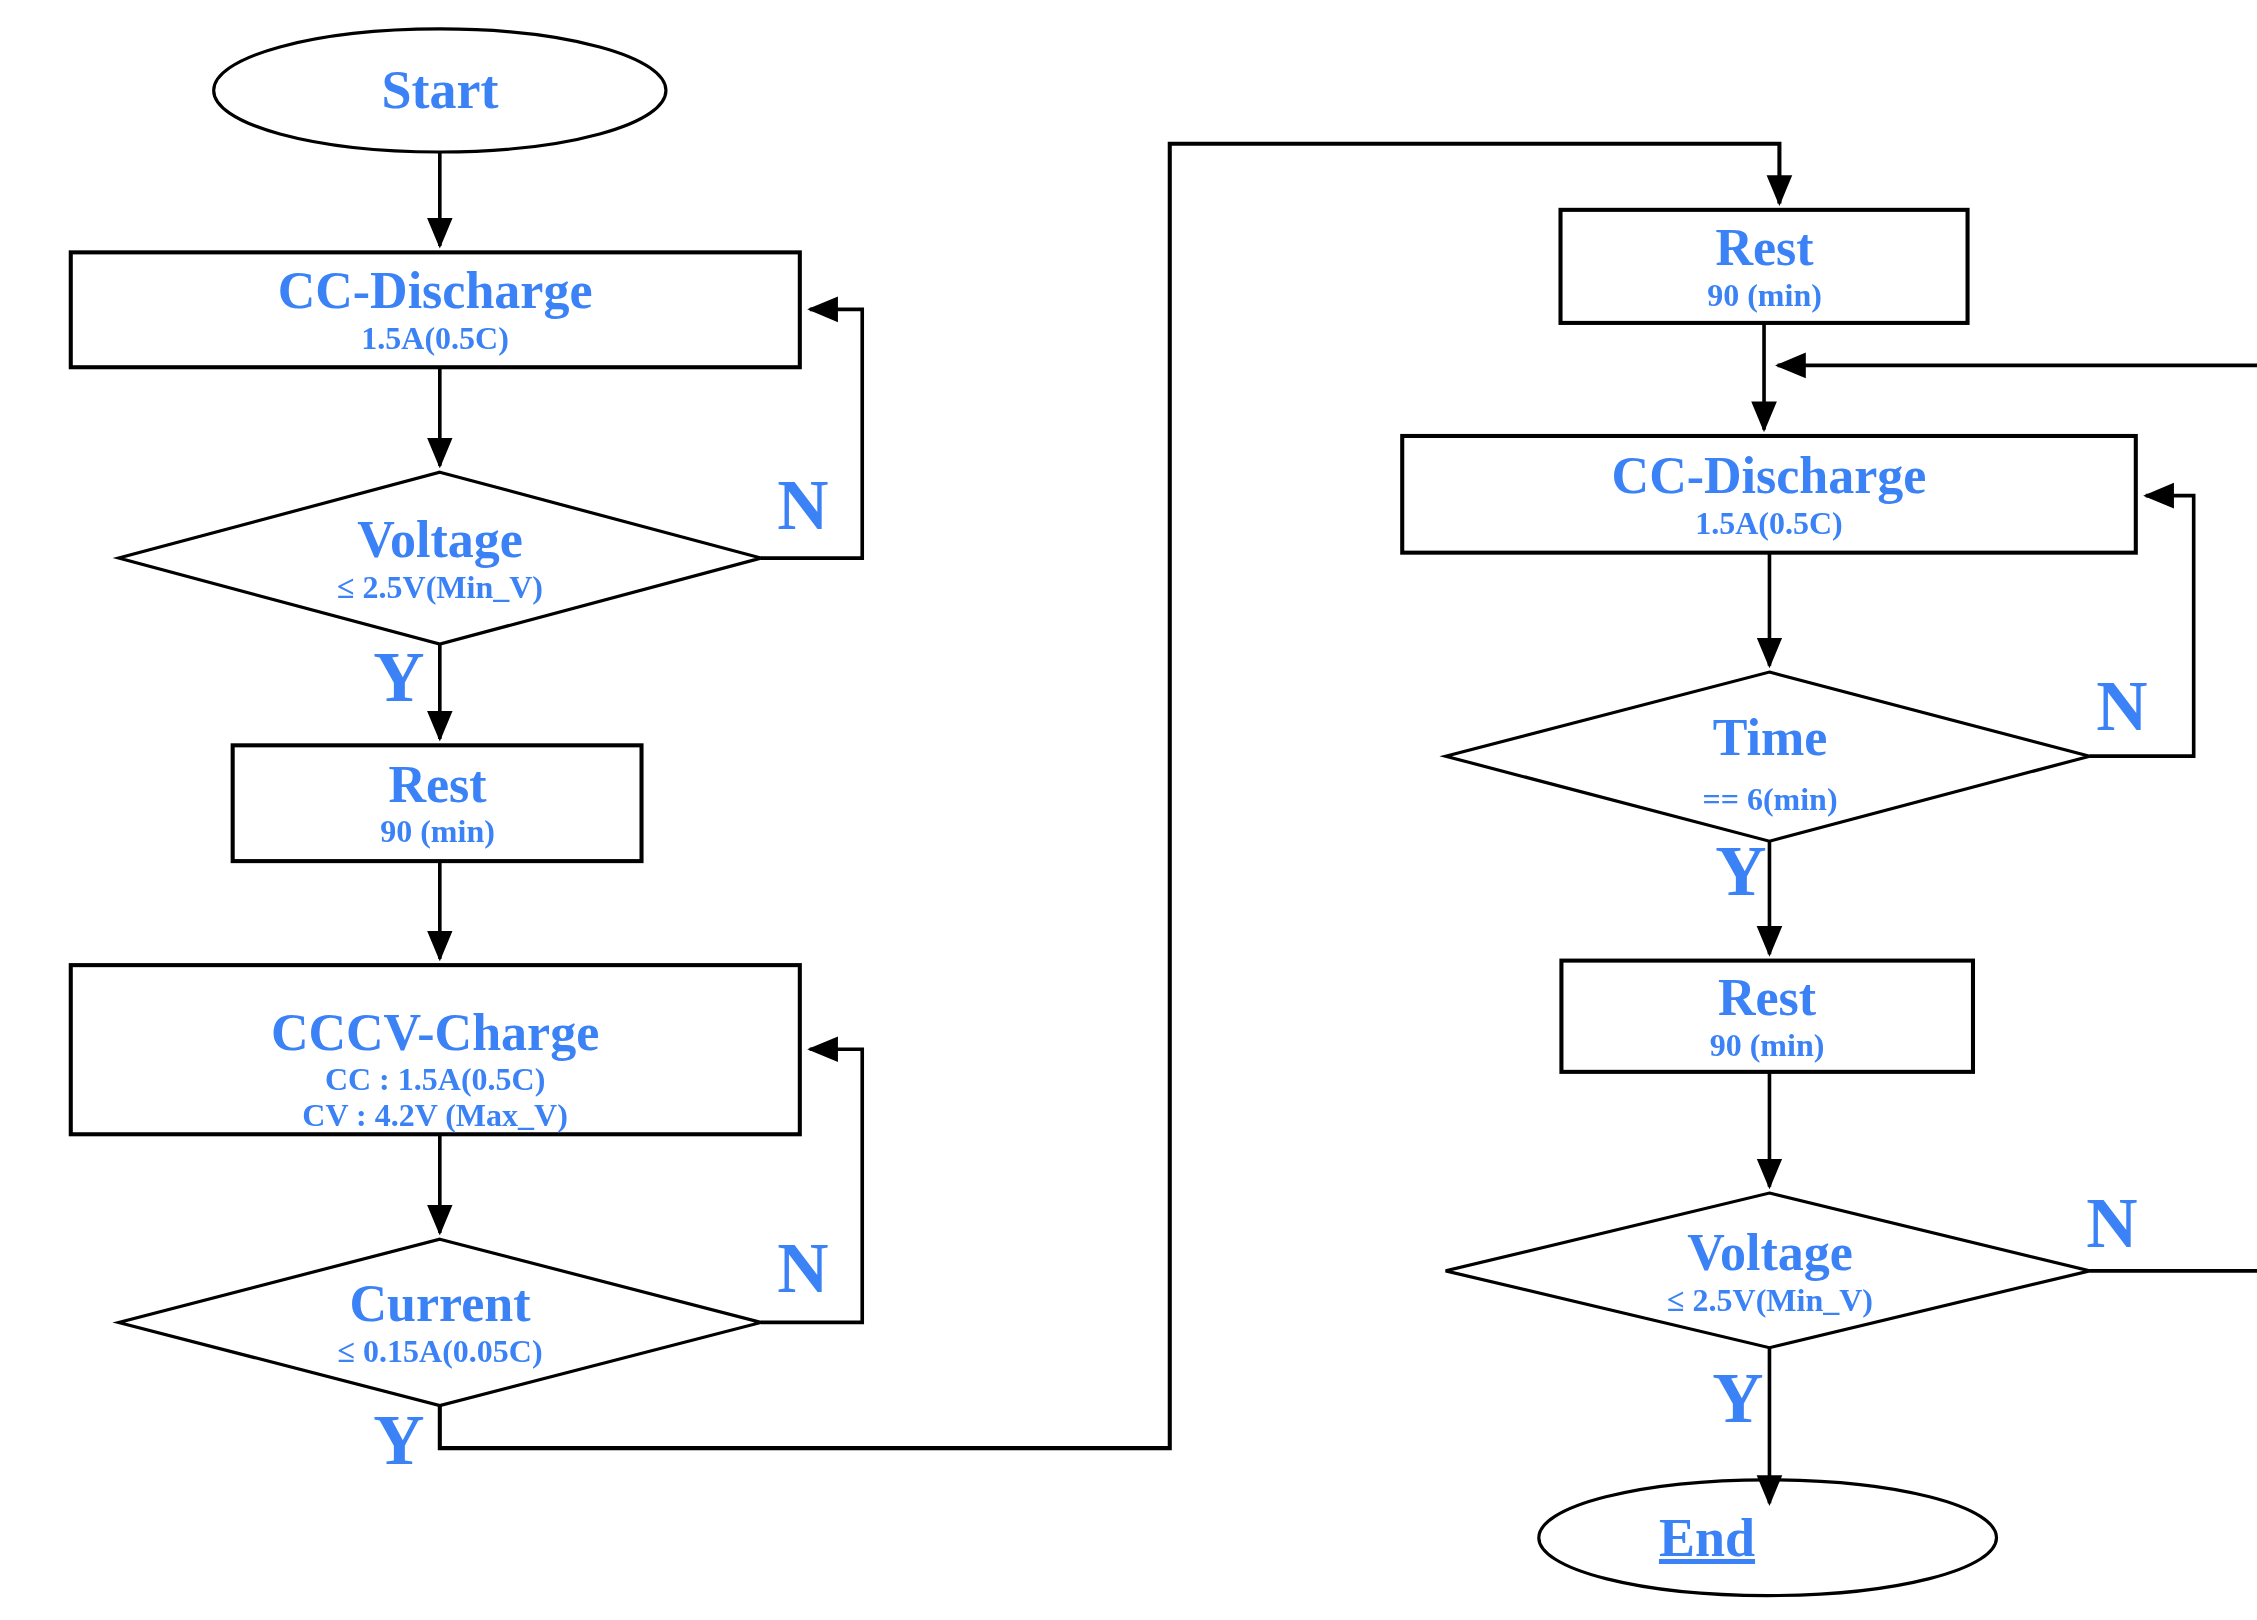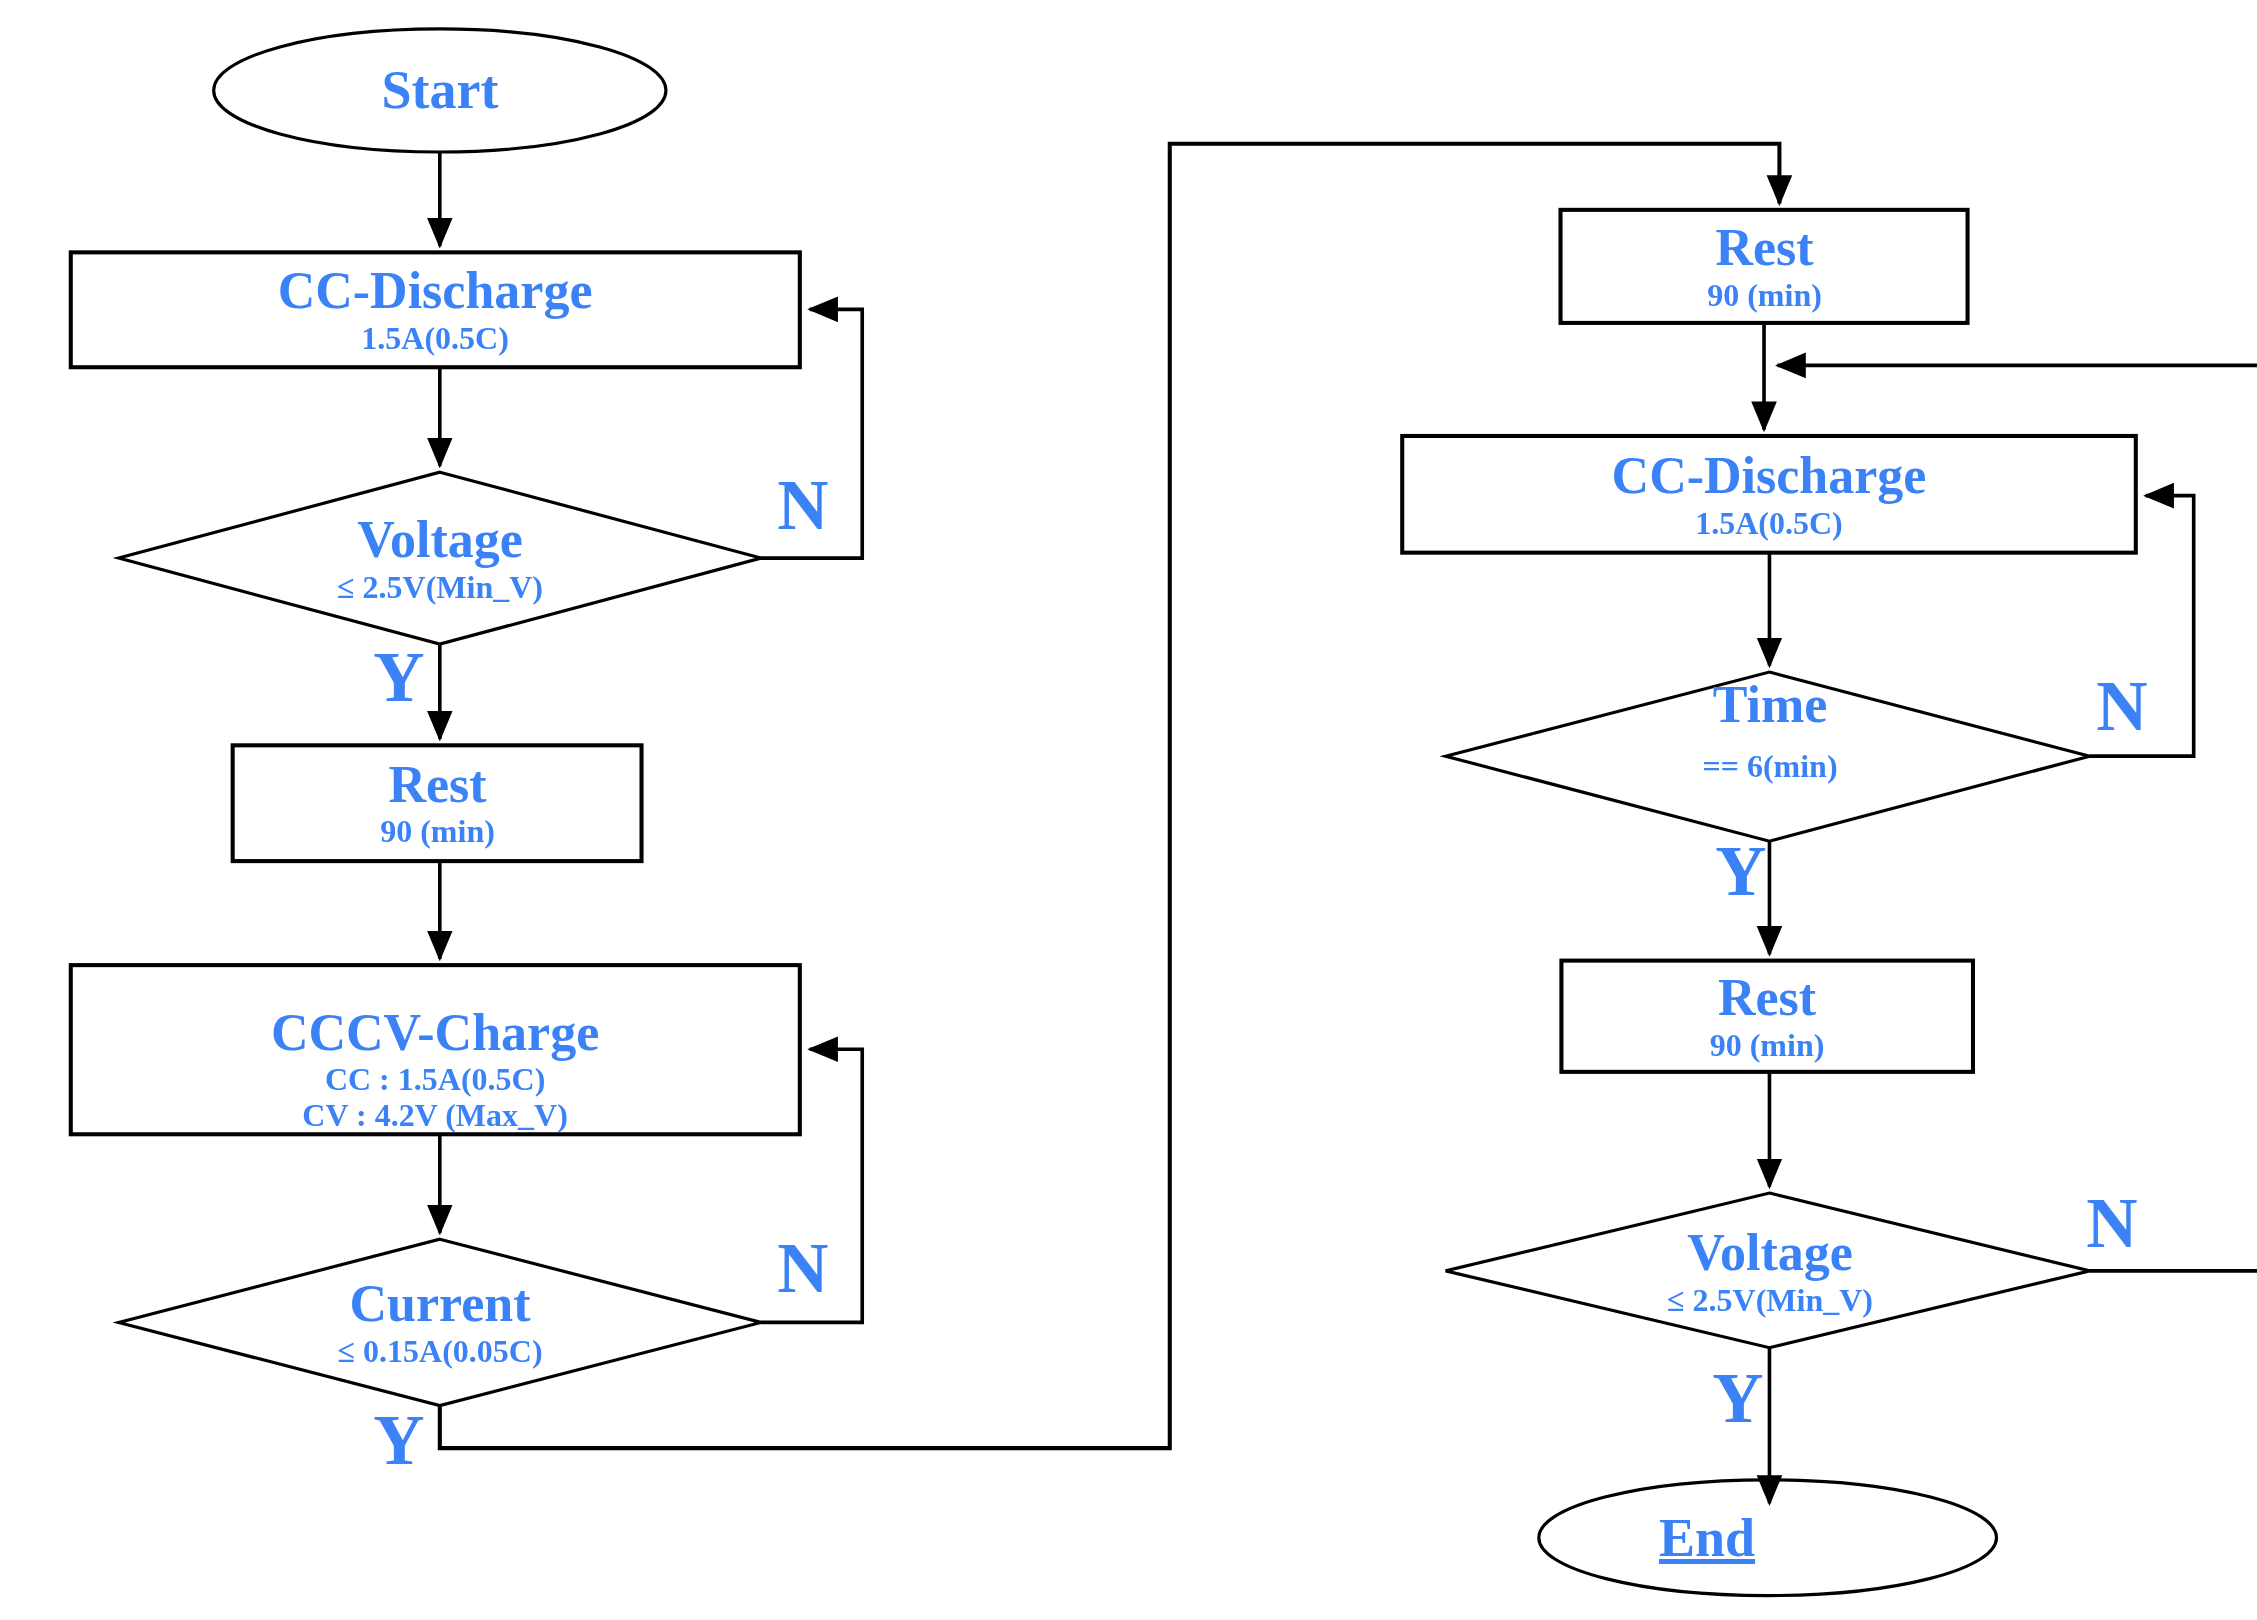--- a/index.html
+++ b/index.html
@@ -114,21 +114,21 @@
   <div class="node-label" style="left:1513px;top:210px;width:407px;height:113px;">
     <div class="t">Rest</div>
     <div class="s">90 (min)</div>
   </div>
 
   <div class="node-label" style="left:1354px;top:436px;width:734px;height:117px;">
     <div class="t">CC-Discharge</div>
     <div class="s">1.5A(0.5C)</div>
   </div>
 
-  <div class="node-label" style="left:1473px;top:649px;width:498px;height:163px;gap:15px;">
+  <div class="node-label" style="left:1473px;top:682px;width:498px;height:163px;gap:15px;">
     <div class="t">Time</div>
     <div class="s">== 6(min)</div>
   </div>
 
   <div class="node-label" style="left:1513px;top:961px;width:412px;height:111px;">
     <div class="t">Rest</div>
     <div class="s">90 (min)</div>
   </div>
 
   <div class="node-label" style="left:1473px;top:1190px;width:498px;height:163px;">

